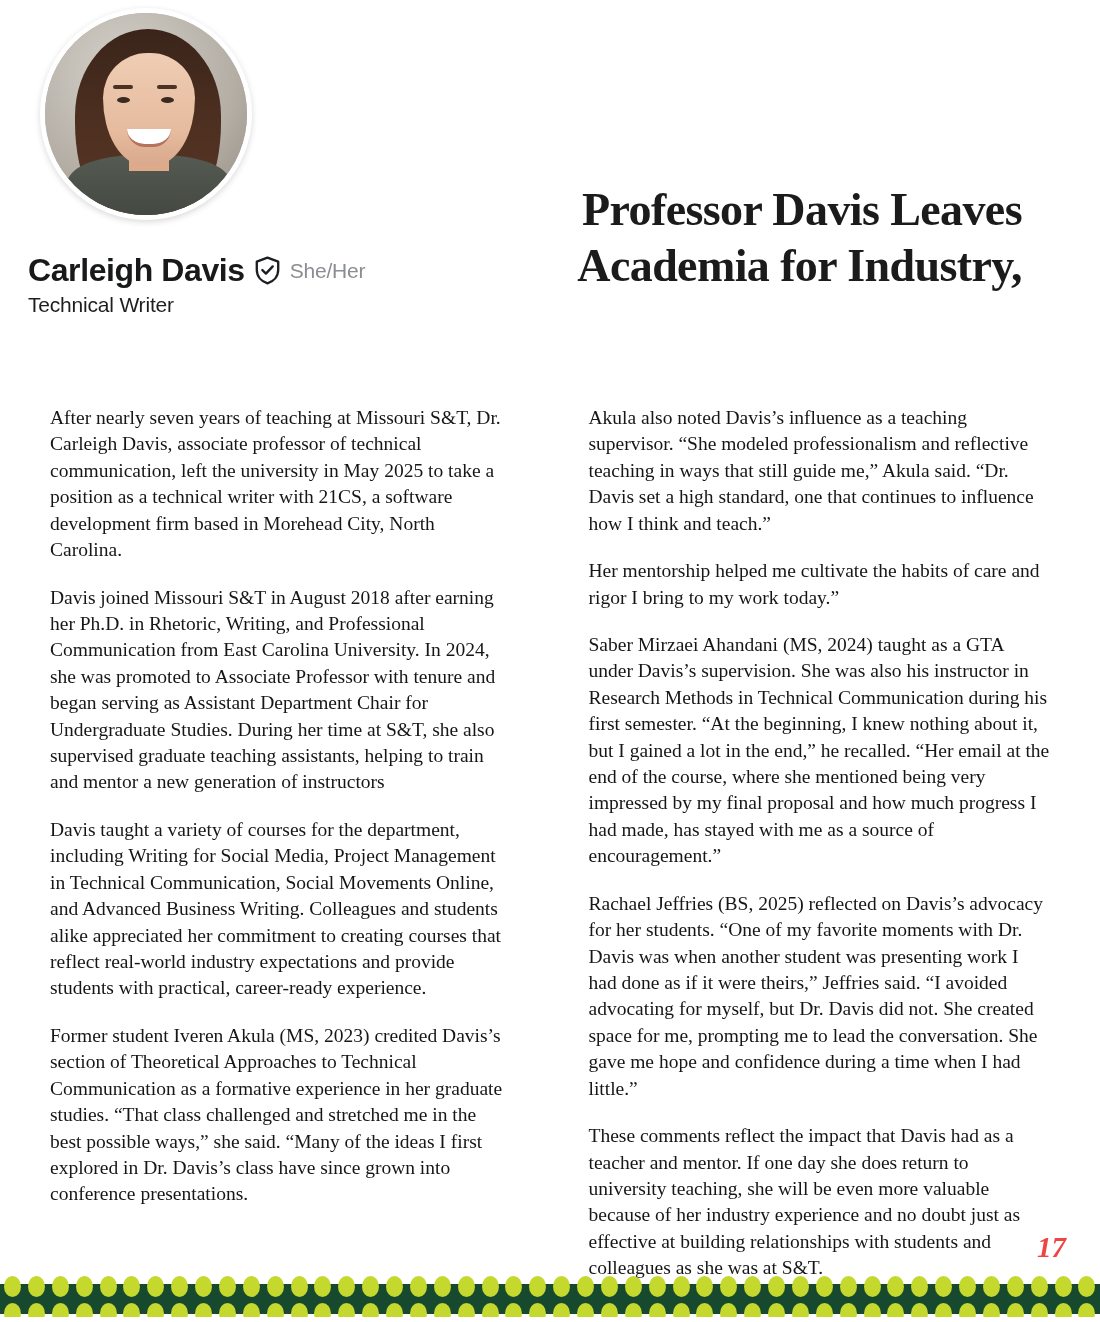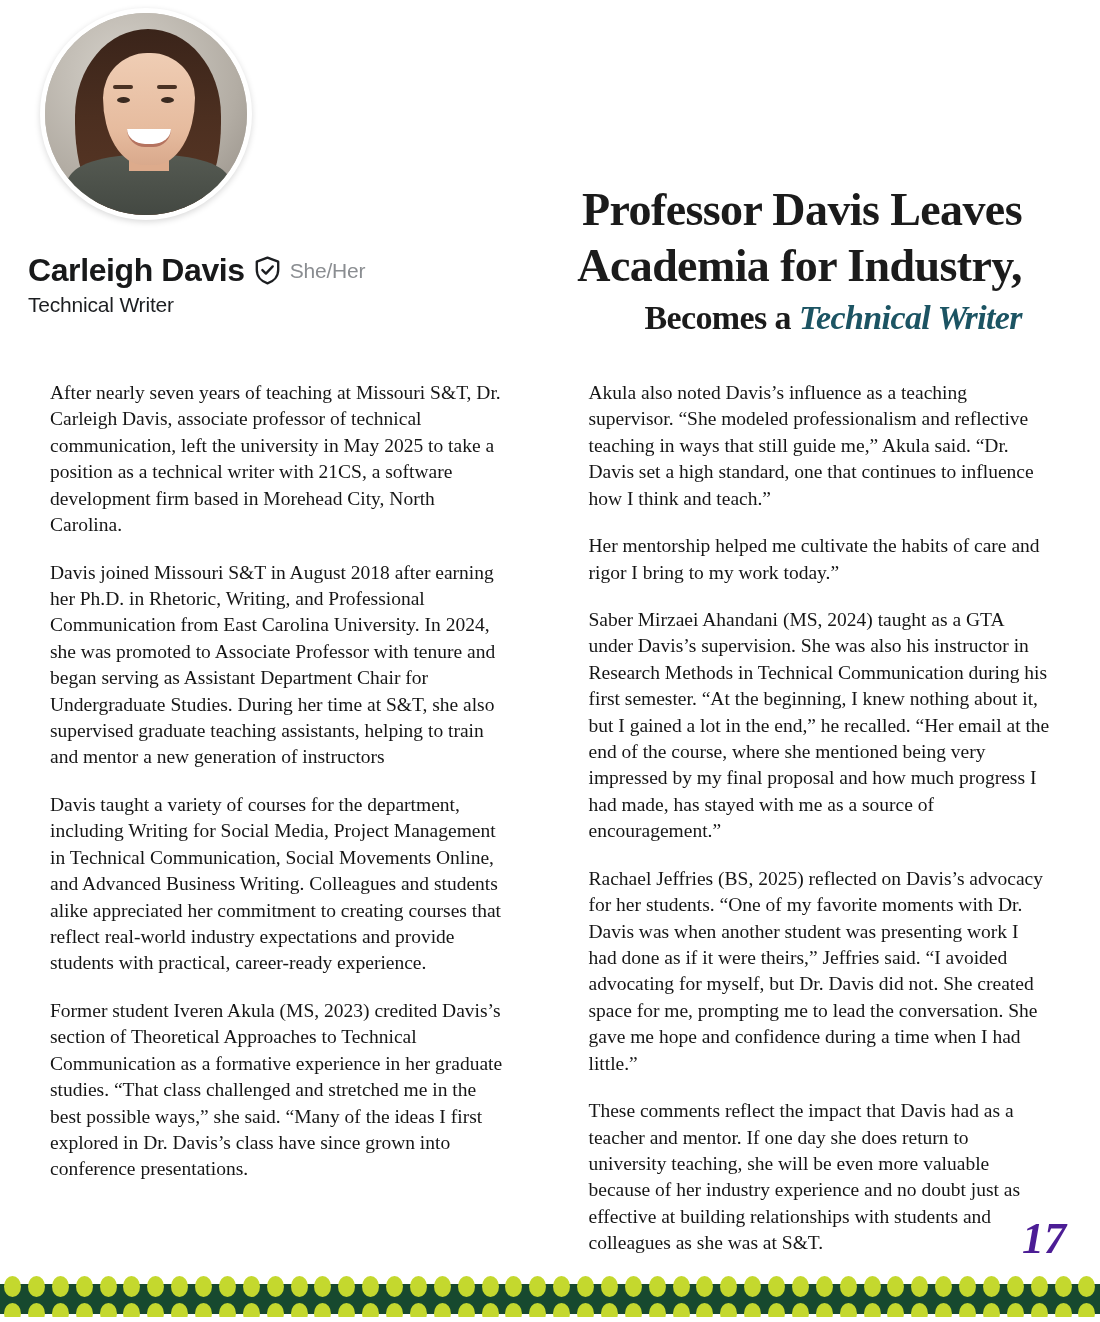--- a/index.html
+++ b/index.html
@@ -295,21 +295,21 @@
     margin-top: 10px;
   }
   .hl-em {
     font-style: italic;
     color: #1c5463;
   }
 
   
   .columns {
     position: absolute;
-    left: 50px; top: 380px;
+    left: 50px; top: 405px;
     width: 1000px;
     display: flex;
     gap: 77px;
   }
   .col { width: 472px; }
   .col p {
     font-family: "Liberation Serif", serif;
     font-size: 19.5px;
     line-height: 1.355;
     color: #161616;
@@ -319,22 +319,22 @@
   }
   .col p:last-child { margin-bottom: 0; }
 
   
   .page-number {
     position: absolute;
     right: 34px; bottom: 58px;
     font-family: "Liberation Serif", serif;
     font-weight: bold;
     font-style: italic;
-    font-size: 44px;
-    color: #4c1d95;
+    font-size: 29px;
+    color: #ef4444;
     z-index: 6;
   }
   .footer-band {
     position: absolute;
     left: 0; bottom: 0;
     width: 1100px;
     height: 46px;
   }
   .band-bar {
     position: absolute;
@@ -398,21 +398,20 @@
         </svg>
       </span>
       <span class="byline-pronouns">She/Her</span>
     </div>
     <div class="byline-role">Technical Writer</div>
   </div>
 
   <div class="headline">
     <div class="hl-line a">Professor Davis Leaves</div>
     <div class="hl-line b">Academia for Industry,</div>
-    <div class="hl-line c"><span>Becomes a </span><span class="hl-em">Technical Writer</span></div>
   </div>
 
   <div class="columns">
     <div class="col">
       <p>After nearly seven years of teaching at Missouri S&amp;T, Dr. Carleigh Davis, associate professor of technical communication, left the university in May 2025 to take a position as a technical writer with 21CS, a software development firm based in Morehead City, North Carolina.</p>
       <p>Davis joined Missouri S&amp;T in August 2018 after earning her Ph.D. in Rhetoric, Writing, and Professional Communication from East Carolina University. In 2024, she was promoted to Associate Professor with tenure and began serving as Assistant Department Chair for Undergraduate Studies. During her time at S&amp;T, she also supervised graduate teaching assistants, helping to train and mentor a new generation of instructors</p>
       <p>Davis taught a variety of courses for the department, including Writing for Social Media, Project Management in Technical Communication, Social Movements Online, and Advanced Business Writing. Colleagues and students alike appreciated her commitment to creating courses that reflect real-world industry expectations and provide students with practical, career-ready experience.</p>
       <p>Former student Iveren Akula (MS, 2023) credited Davis’s section of Theoretical Approaches to Technical Communication as a formative experience in her graduate studies. “That class challenged and stretched me in the best possible ways,” she said. “Many of the ideas I first explored in Dr. Davis’s class have since grown into conference presentations.</p>
     </div>
     <div class="col">

